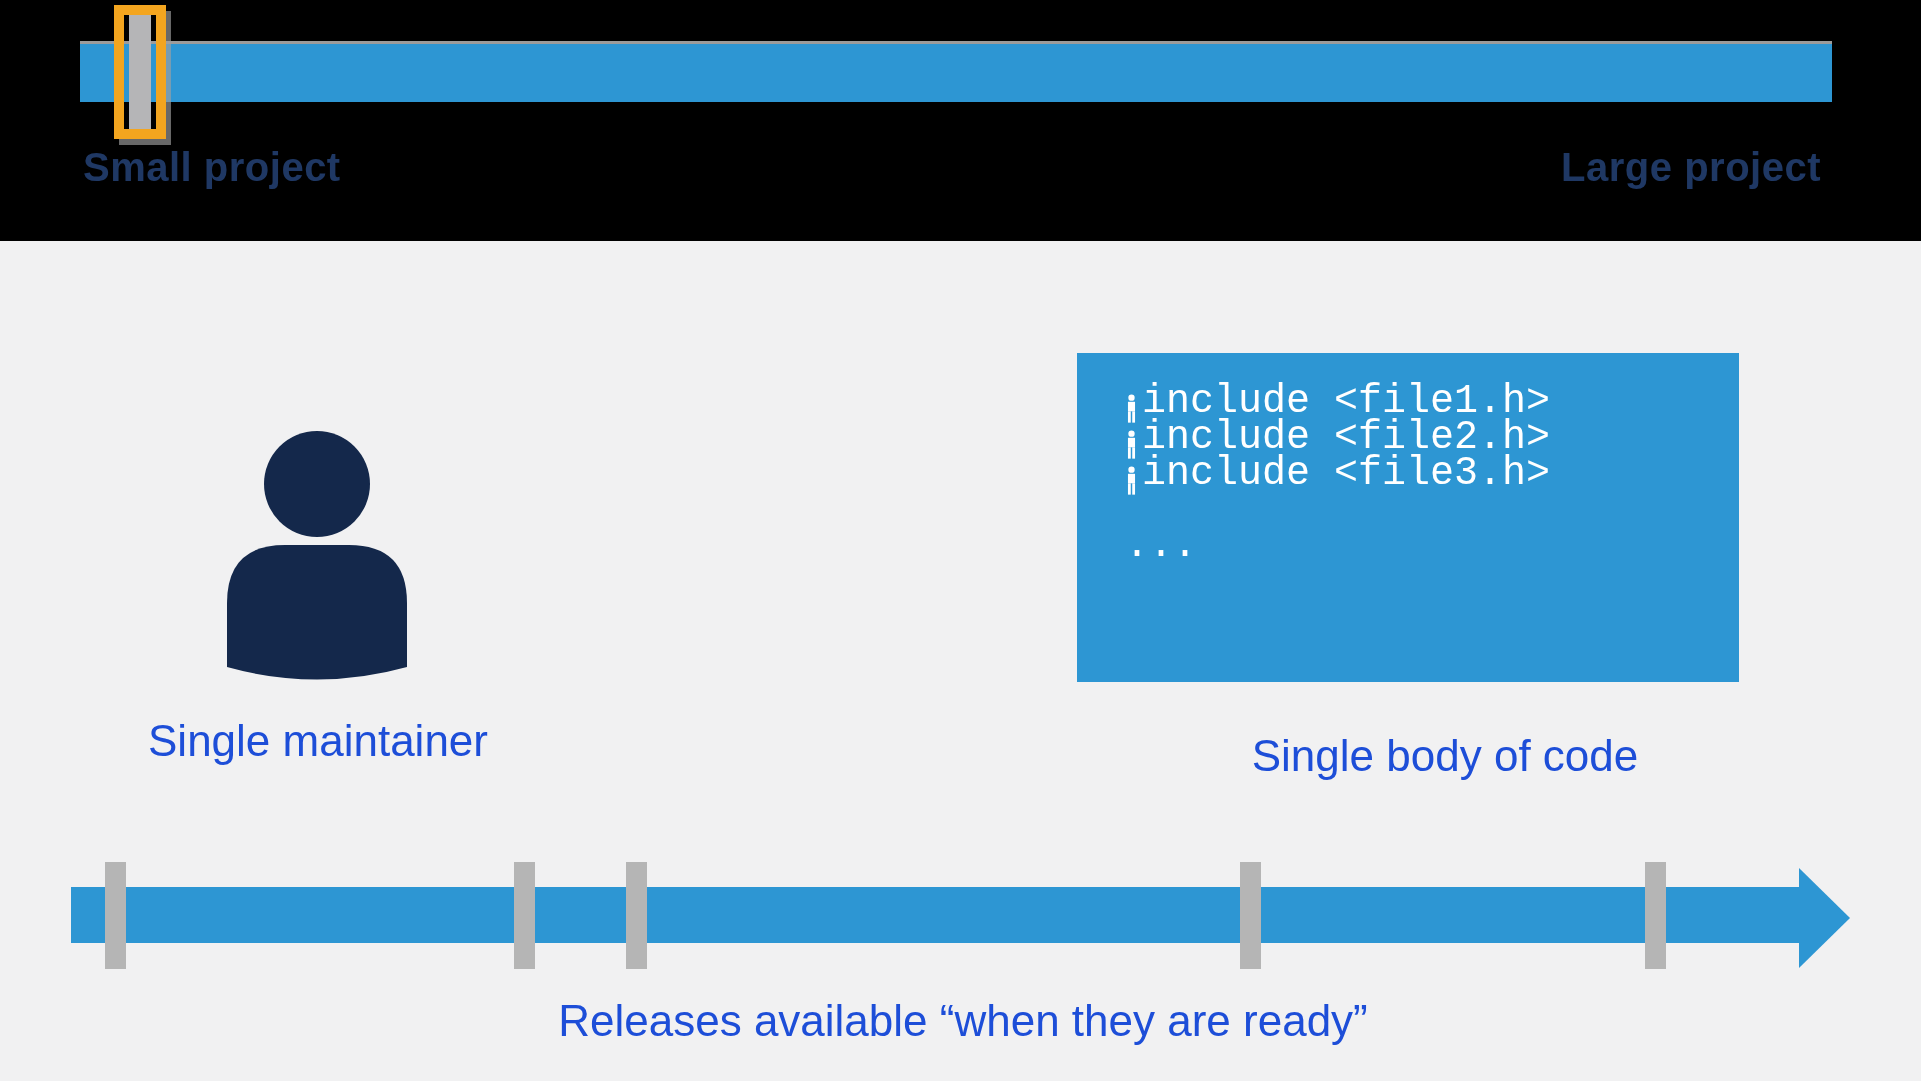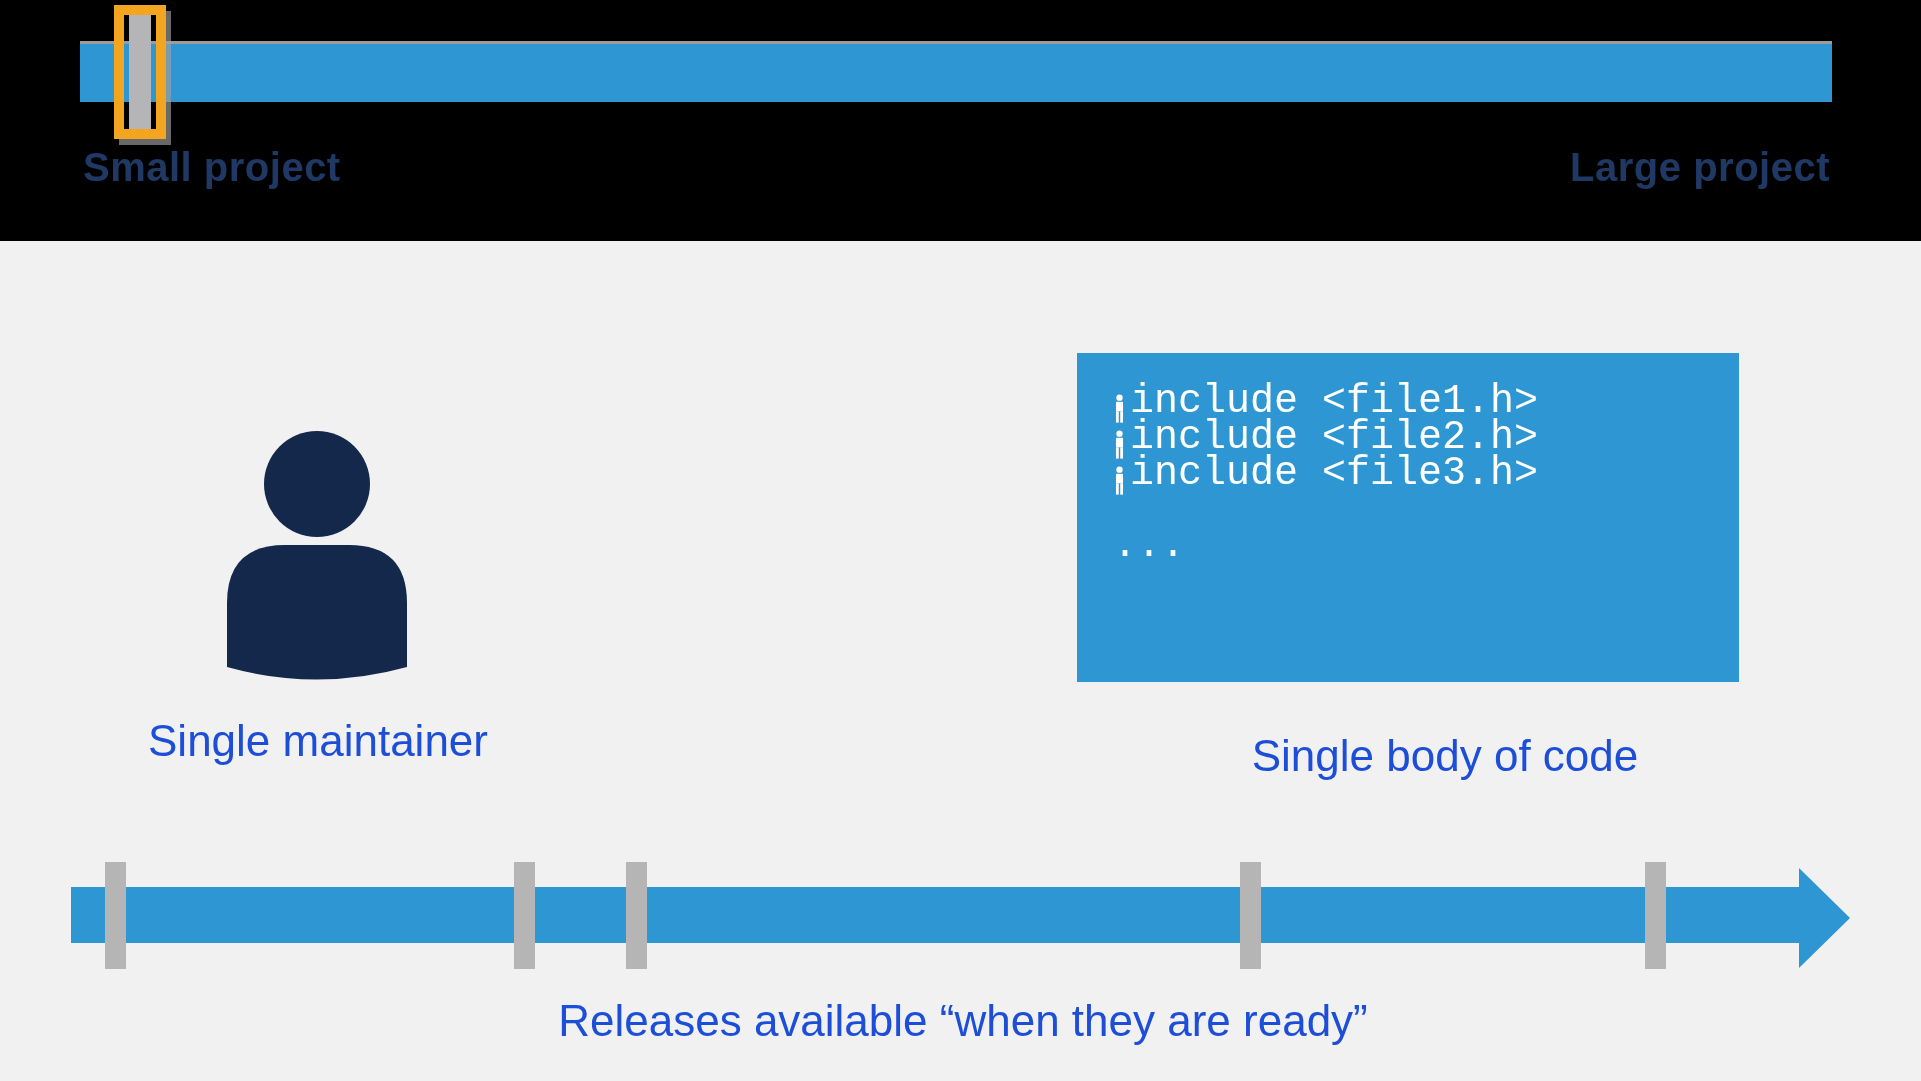--- a/index.html
+++ b/index.html
@@ -33,39 +33,39 @@
     background:transparent;
     box-shadow:5px 6px 0 rgba(160,160,160,0.65);
   }
   .band-label{
     position:absolute;top:143px;
     font-size:40px;font-weight:bold;line-height:48px;
     color:#1F3864;letter-spacing:0.5px;
     white-space:nowrap;
   }
   .band-label.left{left:83px;}
-  .band-label.right{right:91px;text-align:center;}
+  .band-label.right{right:100px;text-align:center;}
 
   
   .person-svg{position:absolute;left:222px;top:330px;}
   .caption{
     position:absolute;
     font-size:44px;line-height:50px;font-weight:normal;
     color:#1d4ed8;white-space:nowrap;
     transform:translateX(-50%);
   }
   .caption.maintainer{left:318px;top:716px;}
   .caption.codebody{left:1445px;top:716px;margin-top:15px;}
 
   
   .code-panel{
     position:absolute;left:1077px;top:353px;width:662px;height:329px;
     background:#2D96D3;
     box-sizing:border-box;
-    padding:31px 0 0 36px;
+    padding:31px 0 0 48px;
   }
   .code-line{
     height:36px;line-height:36px;
     font-family:"Liberation Mono", monospace;
     font-size:40px;
     color:#FFFFFF;
     white-space:pre;
     display:flex;align-items:baseline;
   }
   .code-line .txt{display:inline-block;}

